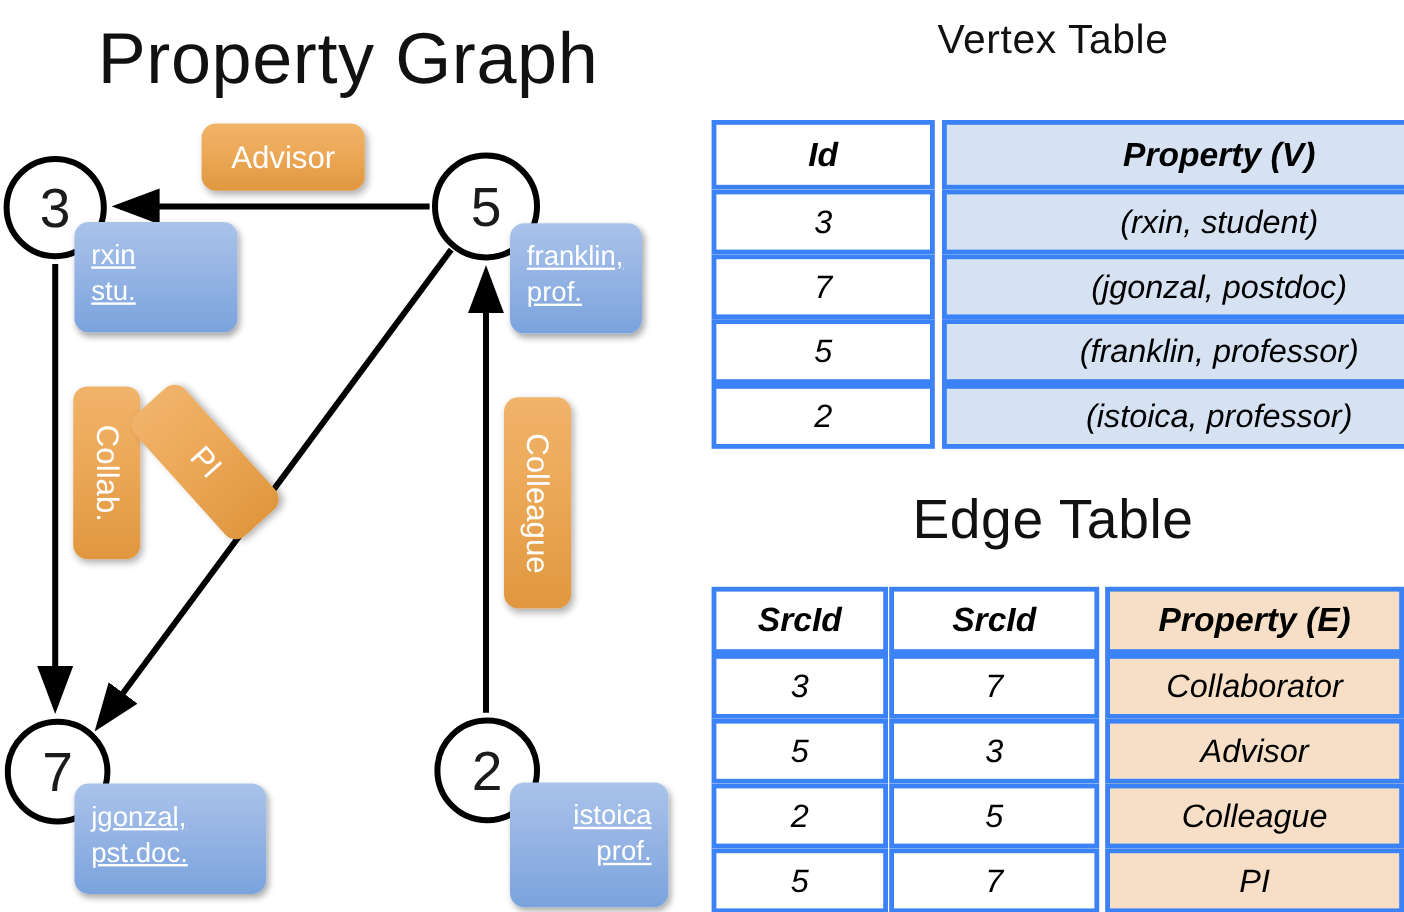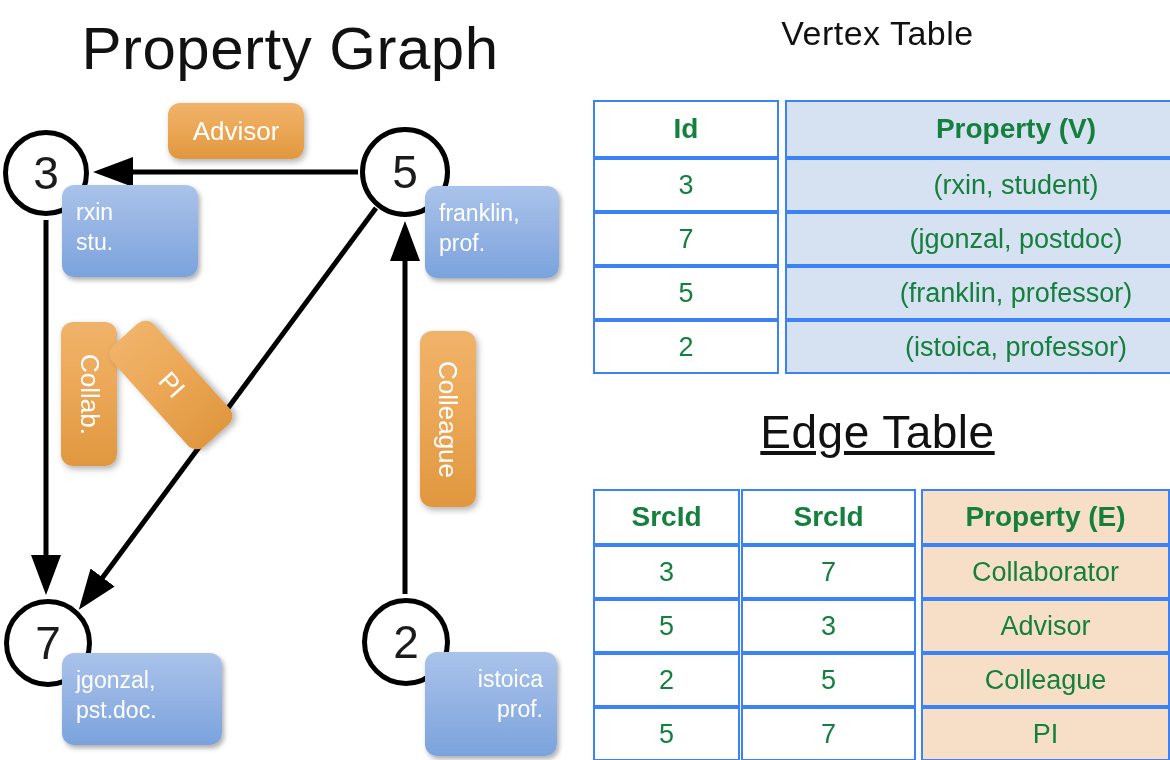--- a/index.html
+++ b/index.html
@@ -30,21 +30,20 @@
   }
   #title-vertex-table {
     left: 585px; top: 14px; width: 585px;
     text-align: center;
     font-size: 34px;
   }
   #title-edge-table {
     left: 585px; top: 405px; width: 585px;
     text-align: center;
     font-size: 46px;
-    text-decoration: underline;
   }
 
   
   #graph-panel {
     position: absolute;
     left: 0; top: 0;
     width: 580px; height: 760px;
   }
   #graph-edges {
     position: absolute;
@@ -75,23 +74,24 @@
     position: absolute;
     border-radius: 12px;
     background: linear-gradient(to bottom, #a9c3ea 0%, #96b4e4 45%, #7aa3dd 100%);
     box-shadow: 2px 3px 5px rgba(0,0,0,0.33);
     color: #ffffff;
     font-size: 23px;
     line-height: 30px;
     padding: 12px 14px;
     box-sizing: border-box;
     z-index: 4;
+    text-decoration: underline;
   }
   #prop-rxin      { left: 62px;  top: 185px; width: 136px; height: 92px; }
-  #prop-franklin  { left: 425px; top: 186px; width: 134px; height: 92px; }
+  #prop-franklin  { left: 425px; top: 186px; width: 110px; height: 92px; }
   #prop-jgonzal   { left: 62px;  top: 653px; width: 160px; height: 92px; }
   #prop-istoica   { left: 425px; top: 652px; width: 132px; height: 104px; text-align: right; }
 
   
   .edge-label {
     position: absolute;
     border-radius: 12px;
     background: linear-gradient(to bottom, #f0b36a 0%, #eca857 45%, #e0973f 100%);
     box-shadow: 2px 3px 6px rgba(0,0,0,0.30);
     color: #ffffff;
@@ -121,29 +121,30 @@
     transform-origin: center center;
     display: block;
   }
 
   
   .tbl {
     position: absolute;
     display: grid;
   }
   .cell {
-    border: 2px solid #3b82f6;
+    border: 4px solid #3b82f6;
     box-sizing: border-box;
     display: flex;
     align-items: center;
     justify-content: center;
-    color: #15803d;
+    color: #000000;
     font-size: 27px;
     background: #ffffff;
     white-space: nowrap;
+    font-style: italic;
   }
   .cell.head { font-weight: bold; font-size: 28px; }
   .cell.blue { background: #d6e1f2; }
   .cell.orange { background: #f6dfc6; }
 
   
   #vertex-table-id {
     left: 593px; top: 100px;
     grid-template-rows: 58px 54px 54px 54px 54px;
     width: 186px;

